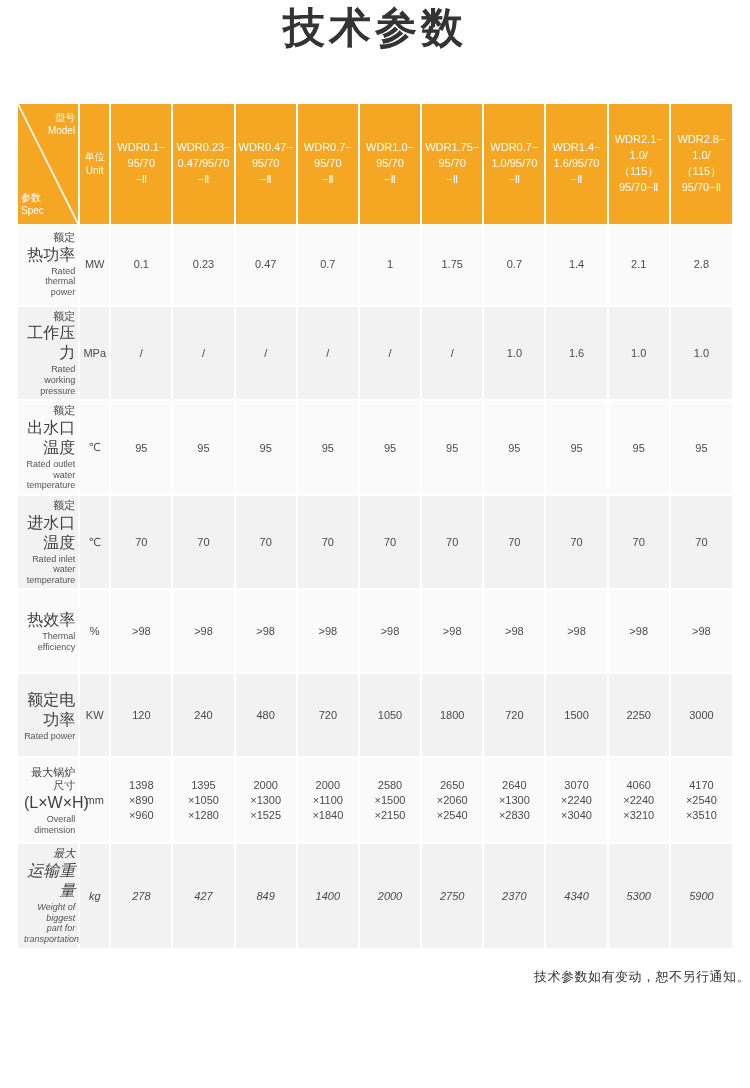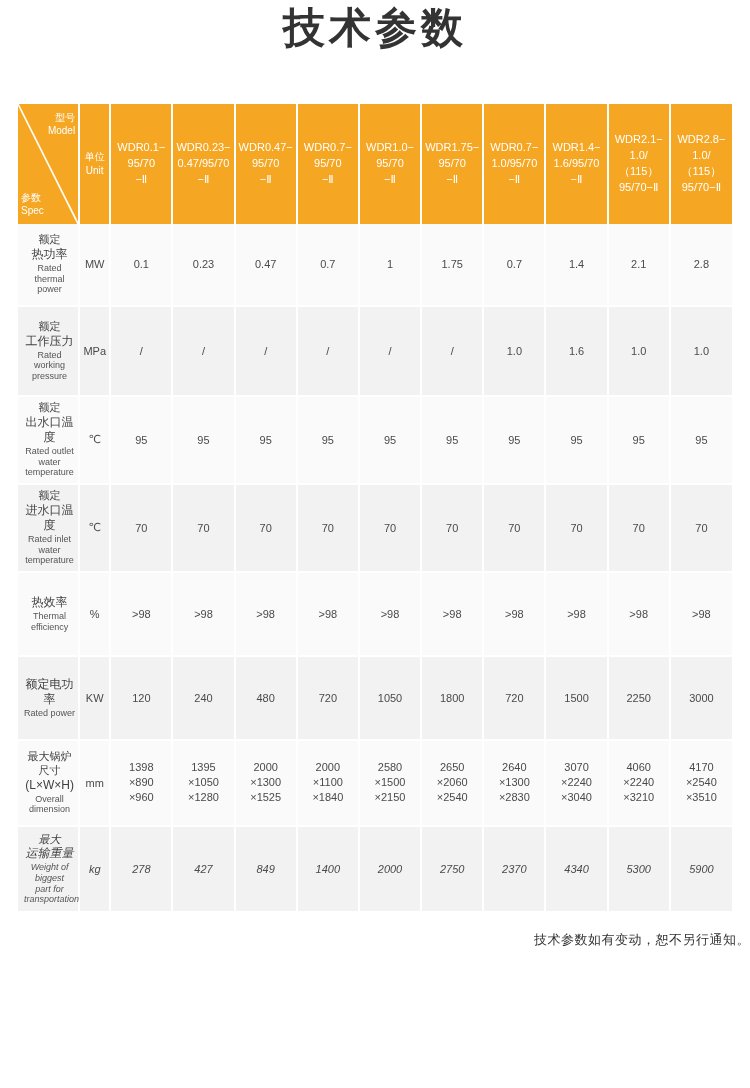--- a/index.html
+++ b/index.html
@@ -109,28 +109,28 @@
     color: #4a4a4a;
     padding: 3px 1px;
     box-sizing: border-box;
   }
   tbody td:last-child { border-right: none; }
 
   tbody tr.odd td { background: #fafafa; }
   tbody tr.even td { background: #f2f2f2; }
 
   td.param {
-    text-align: center;
+    text-align: right;
     padding-left: 6px;
     padding-right: 3px;
     line-height: 1.25;
     margin-top: 20px;
   }
   .param-cn-small { font-size: 11px; color: #3f3f3f; display: block; }
-  .param-cn { font-size: 12px; color: #3f3f3f; display: block; }
+  .param-cn { font-size: 16px; color: #3f3f3f; display: block; }
   .param-en {
     font-size: 9px;
     color: #555555;
     display: block;
     line-height: 1.18;
     margin-top: 1px;
   }
   td.unit { font-size: 11px; color: #4a4a4a; }
   td.val { font-size: 11px; color: #4a4a4a; }
   .dim-line { display: block; line-height: 1.35; text-align: center; }

